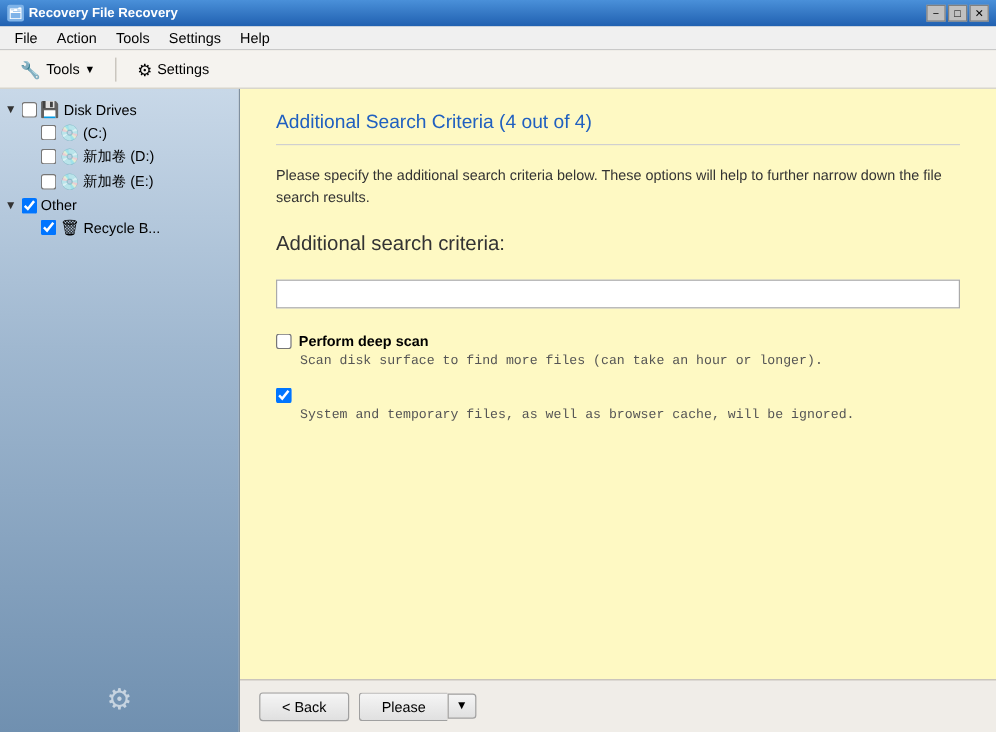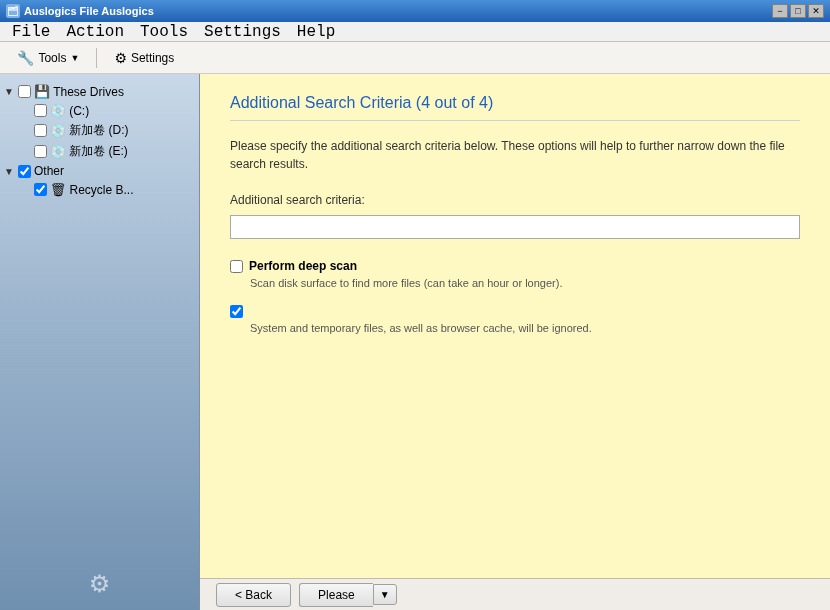--- a/index.html
+++ b/index.html
@@ -63,22 +63,21 @@
       background: #f0f0f0;
       height: 20px;
       display: flex;
       align-items: center;
       padding: 0 4px;
       border-bottom: 1px solid #c0c0c0;
     }
     .menu-item {
       padding: 2px 8px;
       cursor: pointer;
-      font-size: 16px;
-      font-family: Liberation Mono, monospace;
+      font-size: 12px;
     }
 
     
     .main-window {
       display: flex;
       flex-direction: column;
       height: calc(610px - 42px);
       background: #f0ede8;
     }
 
@@ -195,23 +194,23 @@
     }
 
     .panel-description {
       font-size: 12px;
       color: #333;
       margin-bottom: 20px;
       line-height: 1.5;
     }
 
     .criteria-label {
-      font-size: 12px;
+      font-size: 17px;
       color: #333;
-      margin-bottom: 8px;
+      margin-bottom: 20px;
     }
 
     .criteria-input {
       width: 100%;
       height: 24px;
       border: 1px solid #aaa;
       background: white;
       margin-bottom: 20px;
       padding: 2px 4px;
       font-size: 12px;
@@ -238,27 +237,28 @@
       font-size: 12px;
       font-weight: 600;
       color: #000;
     }
 
     .option-description {
       font-size: 11px;
       color: #555;
       padding-left: 20px;
       margin-top: 1px;
+      font-family: Liberation Mono, monospace;
     }
 
     
     .bottom-bar {
       background: #f0ede8;
       border-top: 1px solid #c0bbb4;
-      height: 32px;
+      height: 44px;
       display: flex;
       align-items: center;
       padding: 0 16px;
       gap: 8px;
     }
 
     .btn-back {
       padding: 4px 18px;
       background: linear-gradient(to bottom, #f5f5f5, #e0e0e0);
       border: 1px solid #a0a0a0;
@@ -293,21 +293,21 @@
     ::-webkit-scrollbar { width: 8px; }
     ::-webkit-scrollbar-track { background: #d0d0d0; }
     ::-webkit-scrollbar-thumb { background: #909090; }
   </style>
 </head>
 <body>
 
 <div class="title-bar">
   <div class="title-bar-left">
     <div class="title-bar-icon">🗂</div>
-    <span>Auslogics File Auslogics</span>
+    <span>Recovery File Recovery</span>
   </div>
   <div class="title-bar-buttons">
     <div class="title-bar-btn">−</div>
     <div class="title-bar-btn">□</div>
     <div class="title-bar-btn">✕</div>
   </div>
 </div>
 
 <div class="menu-bar">
   <div class="menu-item">File</div>
@@ -333,21 +333,21 @@
   </div>
 
   <div class="content-area">
 
     <div class="sidebar">
 
       <div class="tree-item">
         <span class="tree-toggle">▼</span>
         <input type="checkbox" class="tree-checkbox" style="">
         <span class="tree-icon">💾</span>
-        <span class="tree-label">These Drives</span>
+        <span class="tree-label">Disk Drives</span>
       </div>
       <div class="tree-children">
         <div class="tree-item">
           <span class="tree-toggle" style="width:14px;"></span>
           <input type="checkbox" class="tree-checkbox" style="">
           <span class="tree-icon">💿</span>
           <span class="tree-label">(C:)</span>
         </div>
         <div class="tree-item">
           <span class="tree-toggle" style="width:14px;"></span>

